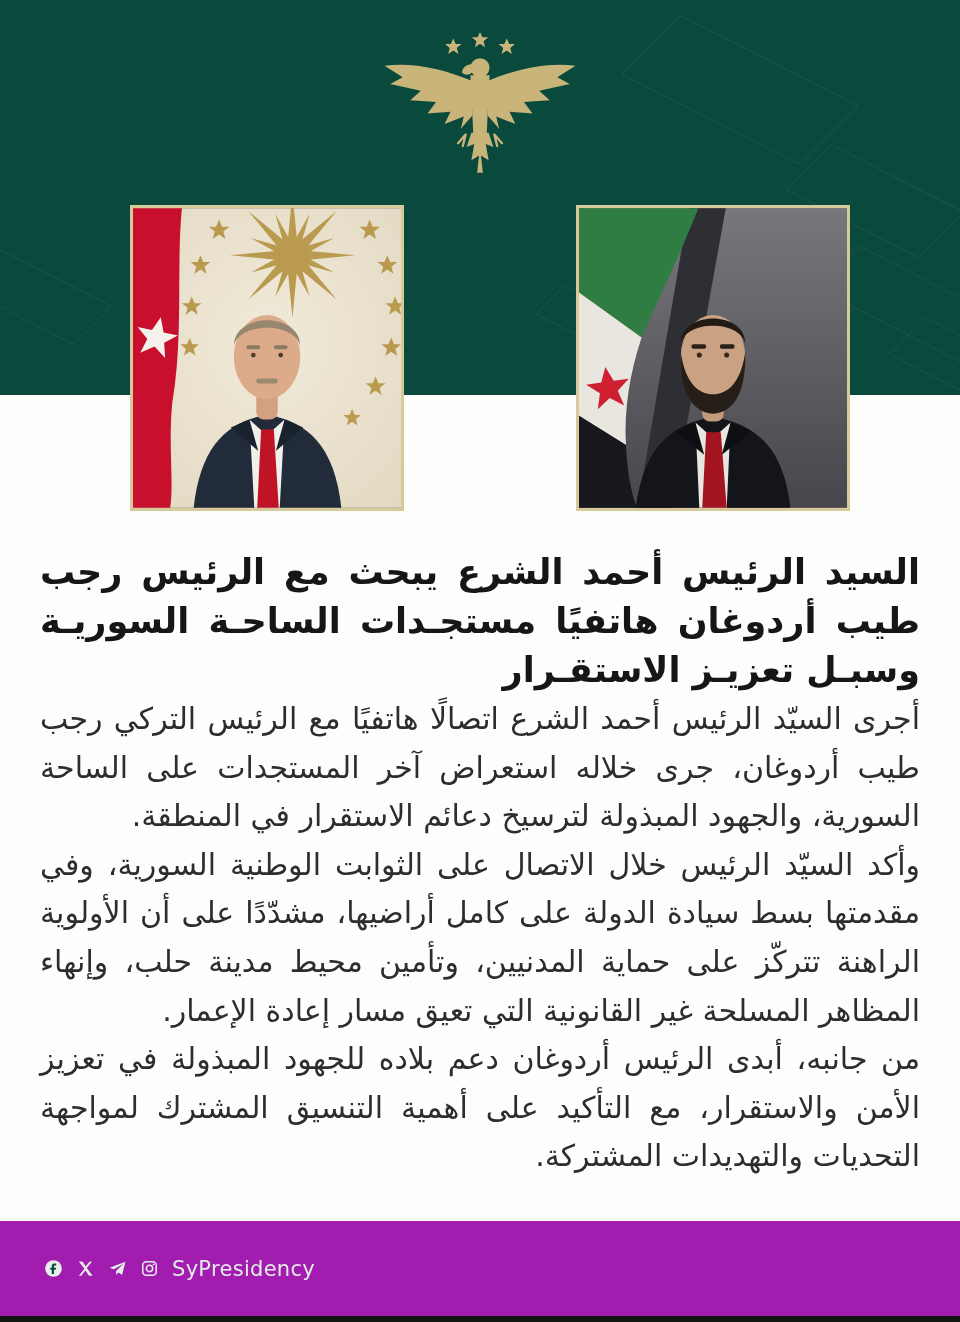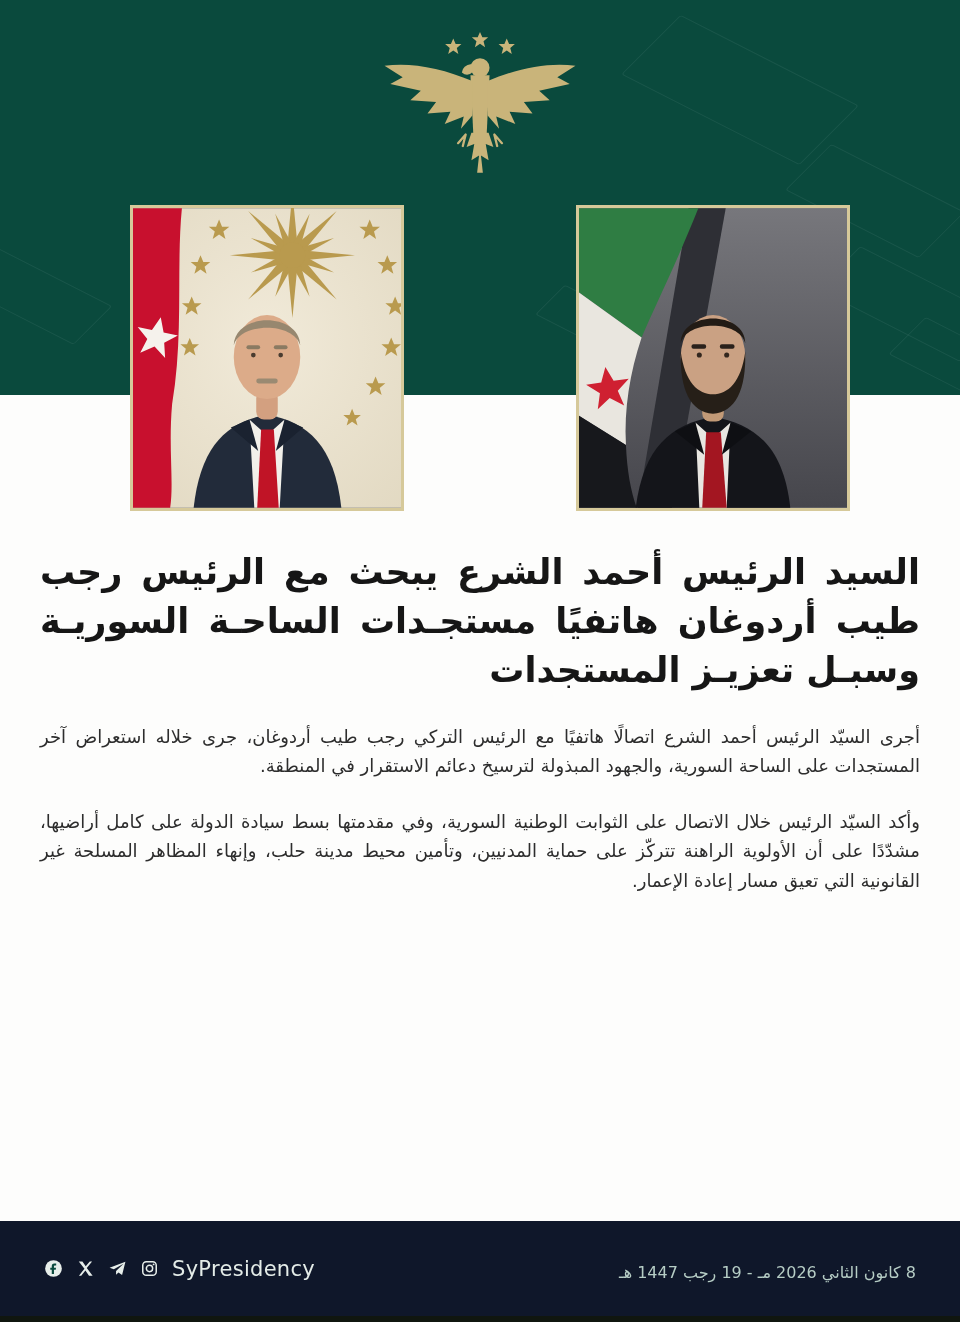--- a/index.html
+++ b/index.html
@@ -38,26 +38,26 @@
   
   .body {
     flex:1 1 auto; background:#fdfdfc; padding:153px 40px 0 40px;
     direction:rtl;
   }
   .headline {
     font-size:35px; font-weight:bold; color:#161616; line-height:1.4;
     text-align:justify; text-align-last:right;
   }
   .para {
-    margin-top:27px; font-size:18px; color:#2d2d2d; line-height:1.62;
+    font-size:30px; color:#2d2d2d; line-height:1.62;
     text-align:justify; text-align-last:right;
   }
   
   .footer {
-    flex:0 0 auto; height:95px; background:#0f172a; position:relative;
+    flex:0 0 auto; height:95px; background:#a21caf; position:relative;
     display:flex; align-items:center; justify-content:space-between;
     padding:0 44px;
   }
   .social-row { display:flex; align-items:center; gap:13px; }
   .social-icon { width:19px; height:19px; display:inline-flex; align-items:center; justify-content:center; }
   .social-icon svg { width:19px; height:19px; display:block; }
   .handle { margin-right:10px; font-size:21px; color:#e4ece8; letter-spacing:0.3px; margin-left:0; padding-right:8px; }
   .footer-right { text-align:right; direction:rtl; }
   .republic-title { font-size:24px; font-weight:bold; color:#f4f8f6; }
   .date-line { margin-top:7px; font-size:16px; color:#b6cdc5; }
@@ -205,23 +205,24 @@
           <rect x="115" y="139" width="15" height="4.5" rx="2" fill="#2a211b"></rect>
           <rect x="144" y="139" width="15" height="4.5" rx="2" fill="#2a211b"></rect>
           <circle cx="123" cy="150" r="2.6" fill="#33271e"></circle>
           <circle cx="151" cy="150" r="2.6" fill="#33271e"></circle>
         </g>
       </svg>
     </div>
   </div>
 
   <div class="body" dir="rtl" lang="ar">
-    <h1 class="headline">السيد الرئيس أحمد الشرع يبحث مع الرئيس رجب طيب أردوغان هاتفيًا مستجـدات الساحـة السوريـة وسبـل تعزيـز المستجدات</h1>
+    <h1 class="headline">السيد الرئيس أحمد الشرع يبحث مع الرئيس رجب طيب أردوغان هاتفيًا مستجـدات الساحـة السوريـة وسبـل تعزيـز الاستقـرار</h1>
     <p class="para">أجرى السيّد الرئيس أحمد الشرع اتصالًا هاتفيًا مع الرئيس التركي رجب طيب أردوغان، جرى خلاله استعراض آخر المستجدات على الساحة السورية، والجهود المبذولة لترسيخ دعائم الاستقرار في المنطقة.</p>
     <p class="para">وأكد السيّد الرئيس خلال الاتصال على الثوابت الوطنية السورية، وفي مقدمتها بسط سيادة الدولة على كامل أراضيها، مشدّدًا على أن الأولوية الراهنة تتركّز على حماية المدنيين، وتأمين محيط مدينة حلب، وإنهاء المظاهر المسلحة غير القانونية التي تعيق مسار إعادة الإعمار.</p>
+    <p class="para">من جانبه، أبدى الرئيس أردوغان دعم بلاده للجهود المبذولة في تعزيز الأمن والاستقرار، مع التأكيد على أهمية التنسيق المشترك لمواجهة التحديات والتهديدات المشتركة.</p>
   </div>
 
   <div class="footer">
     <div class="social-row">
       <span class="social-icon">
         <svg viewBox="0 0 24 24">
             <circle cx="12" cy="12" r="10.5" fill="#e7eeea"></circle>
             <path d="M13.4,8.3h2V5.6h-2.4c-2.3,0-3.2,1.6-3.2,3.4v2H7.9v2.6h1.9V19h2.8v-5.4h2.2l0.4-2.6h-2.6V9.2C12.6,8.6,12.9,8.3,13.4,8.3Z" fill="#0a4a3d"></path>
           </svg>
       </span>
@@ -238,18 +239,17 @@
       <span class="social-icon">
         <svg viewBox="0 0 24 24" fill="none" stroke="#e7eeea" stroke-width="1.9">
             <rect x="3.5" y="3.5" width="17" height="17" rx="4.5"></rect>
             <circle cx="12" cy="12" r="4"></circle>
             <circle cx="17.2" cy="6.8" r="1.2" fill="#e7eeea" stroke="none"></circle>
           </svg>
       </span>
       <span class="handle">SyPresidency</span>
     </div>
     <div class="footer-right">
-      <div class="date-line">8 كانون الثاني 2026 مـ - 19 رجب 1447 هـ</div>
     </div>
   </div>
 
   <div class="bottom-strip"></div>
 </div>
 
 </body></html>

